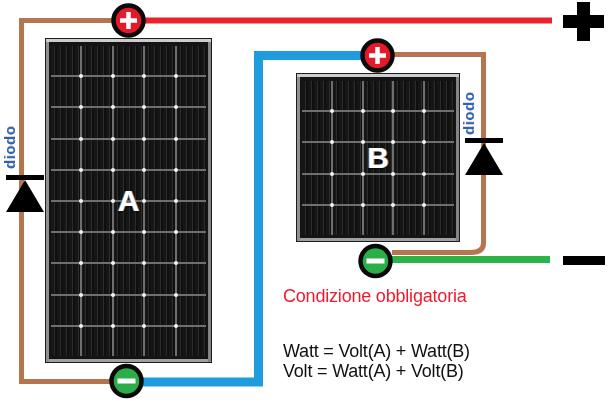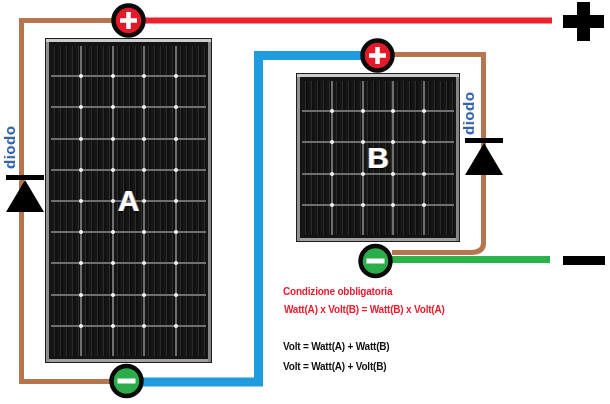--- a/index.html
+++ b/index.html
@@ -26,21 +26,21 @@
   #wires{position:absolute;left:0;top:0;pointer-events:none;}
 
   
   .diodo-label{position:absolute;writing-mode:vertical-rl;transform:rotate(180deg);
         font-weight:bold;font-size:15px;color:#2765C4;letter-spacing:.5px;
         text-shadow:1px 0 0 rgba(230,150,30,.4);display:flex;align-items:center;justify-content:center;}
   #diodo-a{left:0px;top:121px;width:18px;height:52px;}
   #diodo-b{left:459px;top:89px;width:18px;height:48px;}
 
   
-  .note{position:absolute;font-weight:bold;font-size:10px;letter-spacing:-0.2px;white-space:nowrap;}
+  .note{position:absolute;font-weight:normal;font-size:18px;letter-spacing:-0.2px;white-space:nowrap;}
   .note.red{color:#EC1C2E;}
   .note.black{color:#111;}
   #note-title{left:283px;top:286px;}
   #note-cond{left:284px;top:304px;}
   #note-watt{left:283px;top:341px;}
   #note-volt{left:283px;top:361px;}
 </style>
 </head>
 <body>
 
@@ -176,17 +176,16 @@
     </g>
 
     <path d="M583.5,2 V41 M563,21.5 H604" stroke="#000" stroke-width="13"></path>
     <rect x="563" y="256" width="42" height="9" fill="#000"></rect>
   </svg>
 
   <div class="diodo-label" id="diodo-a">diodo</div>
   <div class="diodo-label" id="diodo-b">diodo</div>
 
   <div class="note red" id="note-title">Condizione obbligatoria</div>
-  <div class="note red" id="note-cond">Watt(A) x Volt(B) = Watt(B) x Volt(A)</div>
-  <div class="note black" id="note-watt">Volt = Watt(A) + Watt(B)</div>
+  <div class="note black" id="note-watt">Watt = Volt(A) + Watt(B)</div>
   <div class="note black" id="note-volt">Volt = Watt(A) + Volt(B)</div>
 
 </div>
 
 </body></html>

